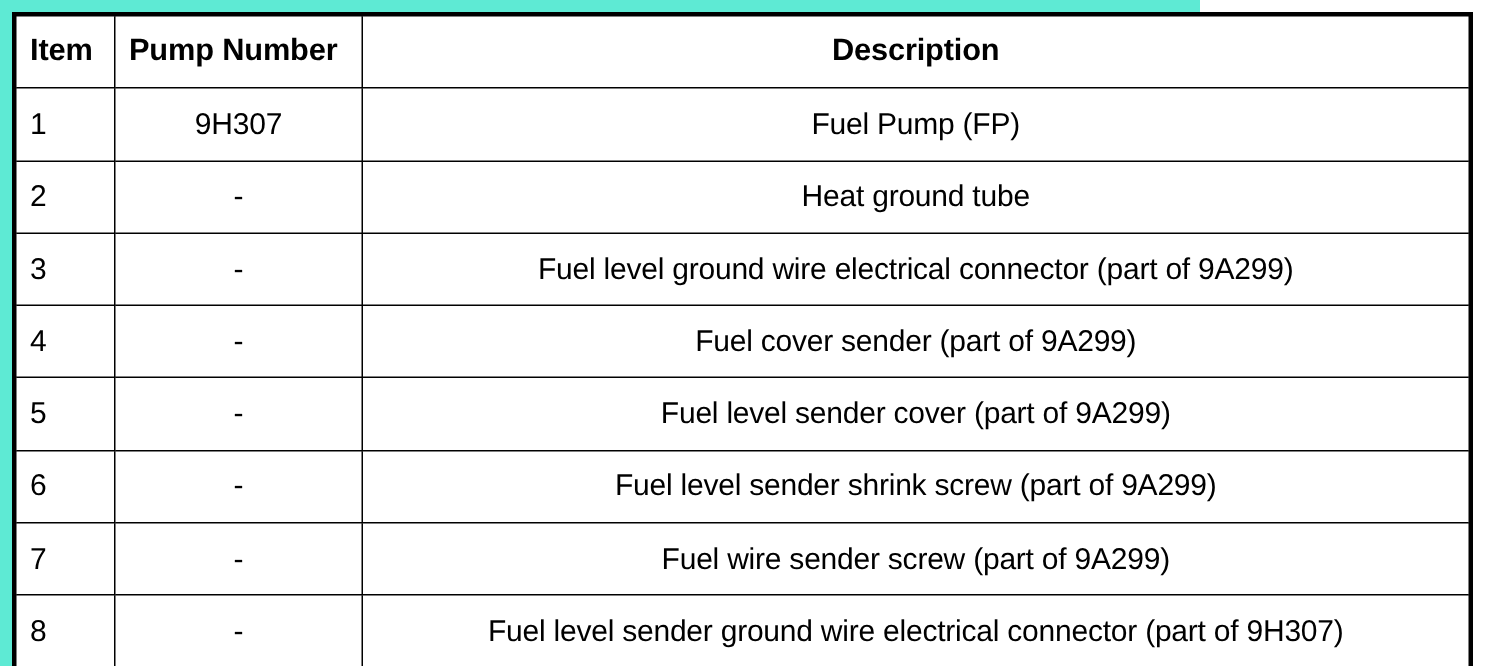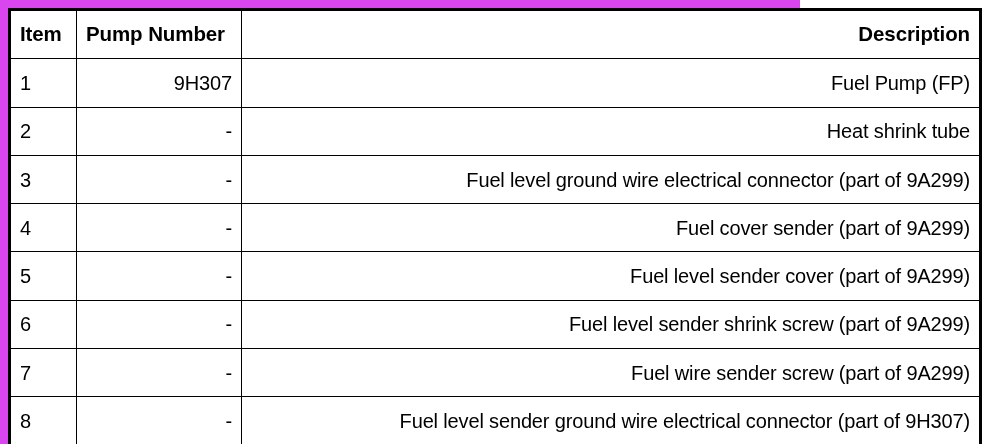--- a/index.html
+++ b/index.html
@@ -12,21 +12,21 @@
     height: 444px;
     overflow: hidden;
     font-family: "Liberation Sans", sans-serif;
     color: #000000;
   }
 
   #page-root {
     position: relative;
     width: 800px;
     height: 444px;
-    background: #d946ef;
+    background: #5eead4;
   }
 
   .parts-table {
     position: absolute;
     left: 8px;
     top: 8px;
     width: 974px;
     height: 426px;
     border-collapse: collapse;
     table-layout: fixed;
@@ -58,26 +58,26 @@
     font-size: 20.5px;
     letter-spacing: -0.1px;
   }
 
   .parts-table thead th.head-item,
   .parts-table thead th.head-part {
     text-align: left;
   }
 
   .parts-table thead th.head-desc {
-    text-align: right;
+    text-align: center;
   }
 
   .parts-table tbody td {
     font-weight: normal;
-    text-align: right;
+    text-align: center;
     letter-spacing: -0.15px;
   }
 
   .parts-table tbody td.cell-item {
     text-align: left;
   }
 </style>
 </head>
 <body>
 
@@ -98,21 +98,21 @@
     </thead>
     <tbody>
       <tr>
         <td class="cell-item">1</td>
         <td class="cell-part">9H307</td>
         <td class="cell-desc">Fuel Pump (FP)</td>
       </tr>
       <tr>
         <td class="cell-item">2</td>
         <td class="cell-part">-</td>
-        <td class="cell-desc">Heat shrink tube</td>
+        <td class="cell-desc">Heat ground tube</td>
       </tr>
       <tr>
         <td class="cell-item">3</td>
         <td class="cell-part">-</td>
         <td class="cell-desc">Fuel level ground wire electrical connector (part of 9A299)</td>
       </tr>
       <tr>
         <td class="cell-item">4</td>
         <td class="cell-part">-</td>
         <td class="cell-desc">Fuel cover sender (part of 9A299)</td>

